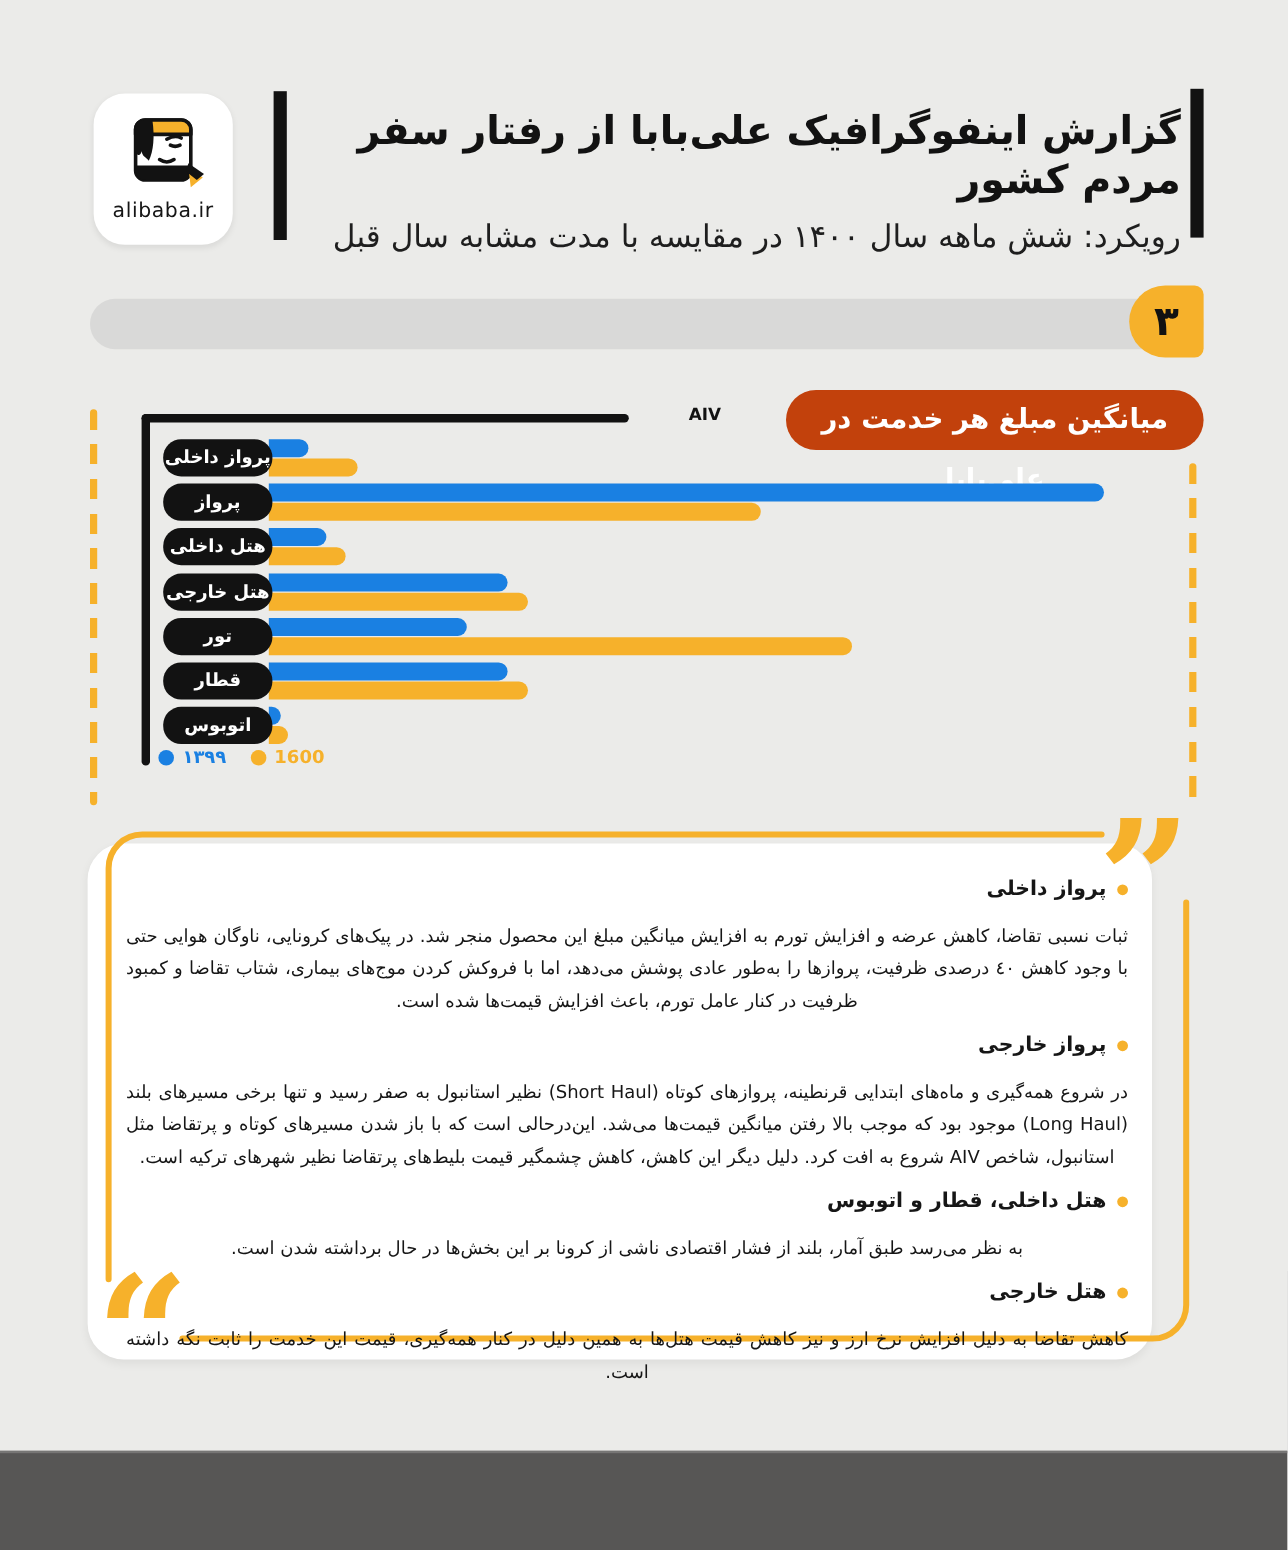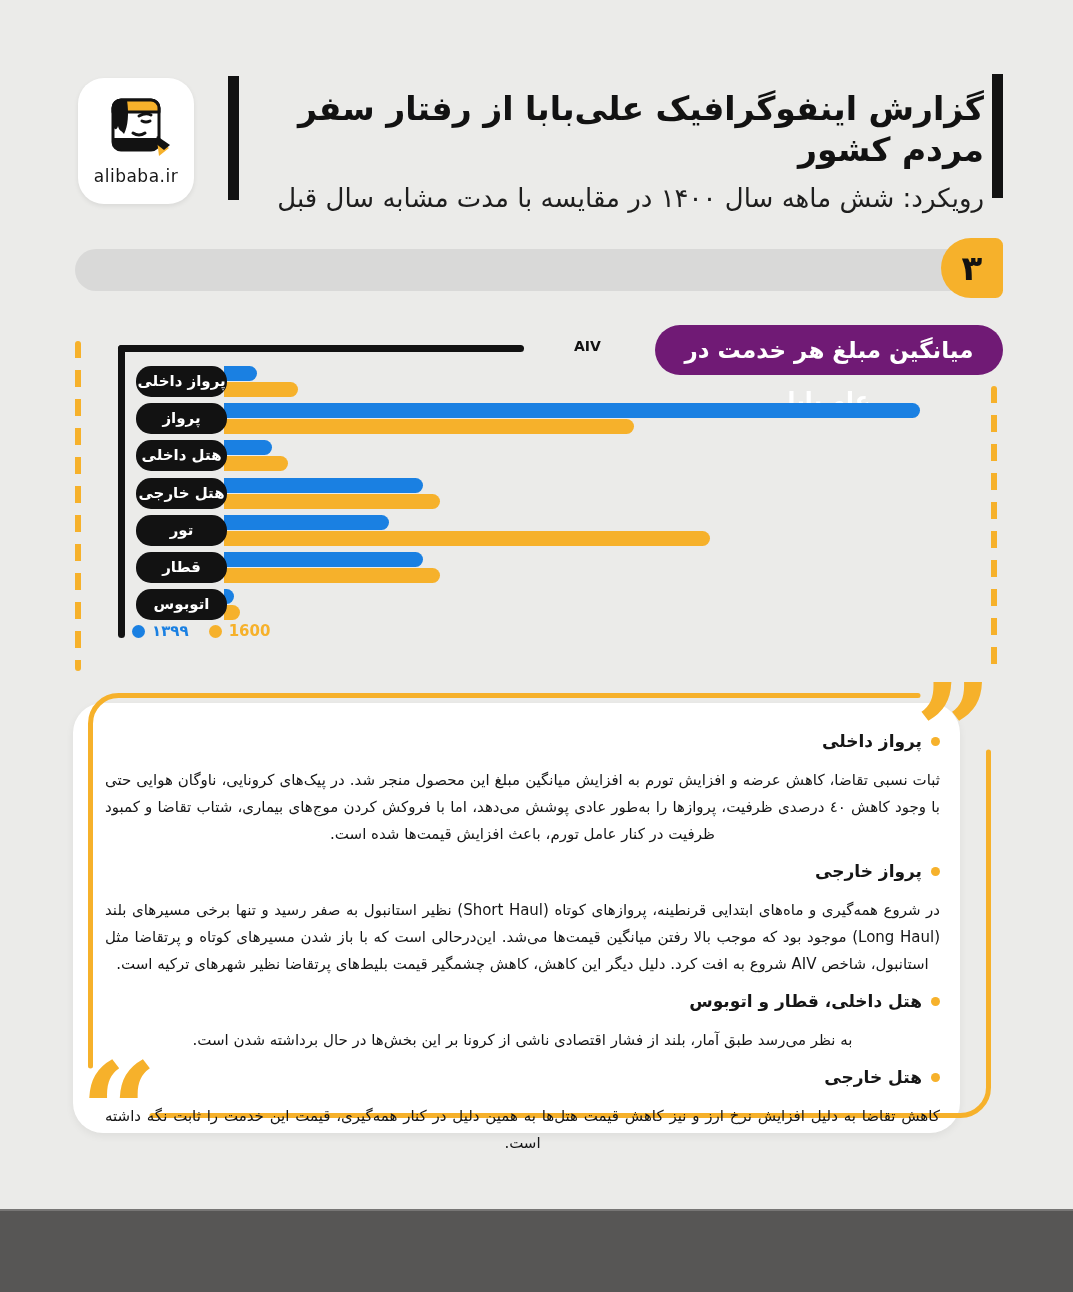--- a/index.html
+++ b/index.html
@@ -18,21 +18,21 @@
   #page-subtitle{font-size:26px;margin-top:12px;color:#1e1e1e;}
 
   
   #progress-track{position:absolute;left:75px;top:249px;width:928px;height:42px;background:#d9d9d8;border-radius:21px;}
   #progress-badge{position:absolute;left:941px;top:238px;width:62px;height:60px;background:#f6b12b;border-radius:32px 8px 8px 32px;color:#121212;font-size:34px;font-weight:bold;text-align:center;line-height:60px;}
 
   
   .dash-line{position:absolute;width:6px;border-radius:3px;background:repeating-linear-gradient(#f6b12b 0 17px,rgba(0,0,0,0) 17px 29px);}
   #dash-left{left:75px;top:341px;height:330px;}
   #dash-right{left:991px;top:386px;height:284px;}
-  #chart-badge{position:absolute;left:655px;top:325px;width:348px;height:50px;background:#701a75;border-radius:25px;color:#fff;font-size:23px;font-weight:bold;text-align:center;line-height:50px;direction:rtl;}
+  #chart-badge{position:absolute;left:655px;top:325px;width:348px;height:50px;background:#c2410c;border-radius:25px;color:#fff;font-size:23px;font-weight:bold;text-align:center;line-height:50px;direction:rtl;}
   #axis-v{position:absolute;left:118px;top:345px;width:7px;height:293px;background:#121212;border-radius:4px;}
   #axis-h{position:absolute;left:118px;top:345px;width:406px;height:7px;background:#121212;border-radius:4px;}
   #axis-label{position:absolute;left:531px;top:338px;font-size:14px;font-weight:600;color:#121212;margin-left:43px;}
   #chart-rows{position:absolute;left:0;top:366px;width:1073px;height:260px;}
   .chart-row{position:absolute;left:0;width:1073px;height:31px;}
   .bar{position:absolute;left:224px;border-radius:0 8px 8px 0;height:15px;}
   .bar.b1399{top:0;background:#1a80e2;}
   .bar.b1400{top:16px;background:#f6b12b;}
   .cat-pill{position:absolute;left:136px;top:0;width:91px;height:31px;background:#121212;border-radius:15px;color:#fff;font-size:15px;font-weight:bold;text-align:center;line-height:31px;direction:rtl;z-index:2;}
   #chart-legend{position:absolute;left:132px;top:622px;display:flex;gap:20px;align-items:center;direction:ltr;}

